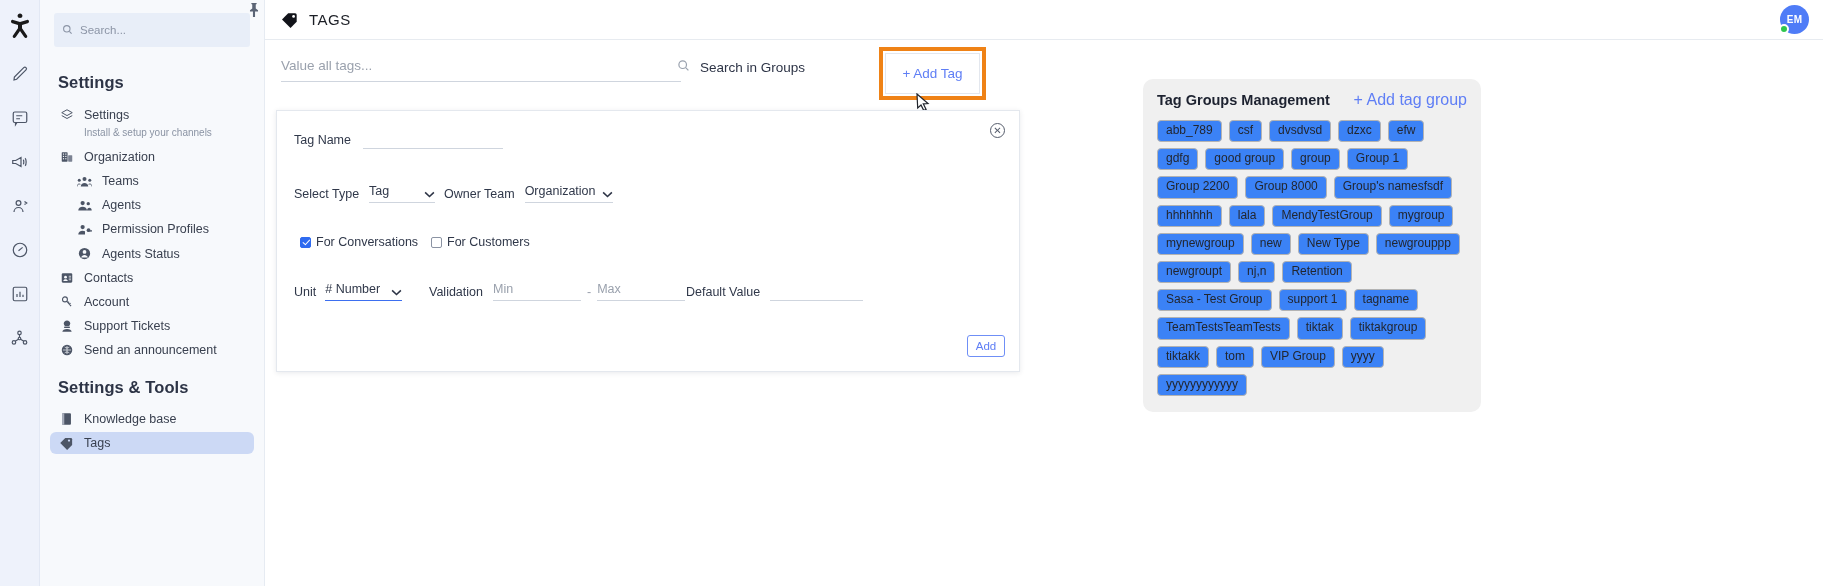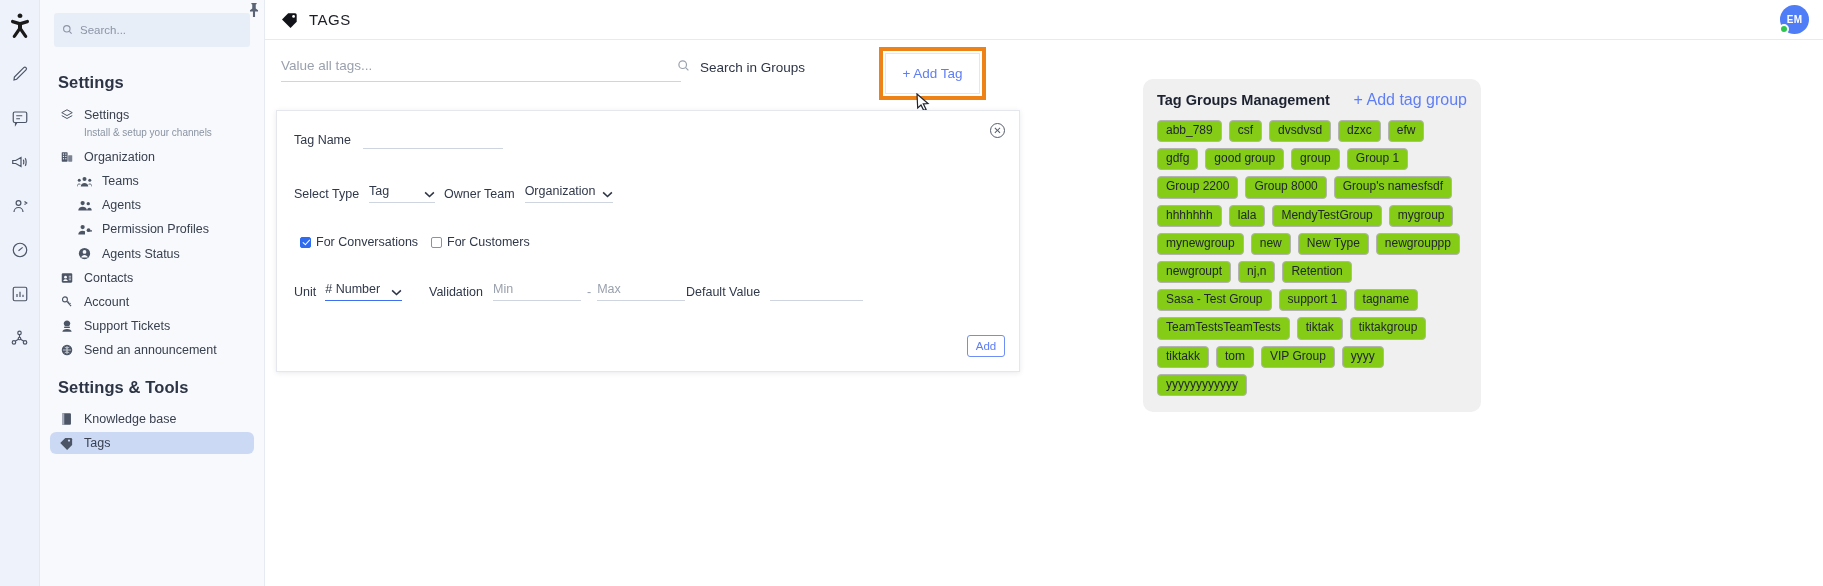--- a/index.html
+++ b/index.html
@@ -190,21 +190,21 @@
     width: 338px;
     background: #f0f0f0;
     border-radius: 10px;
     padding: 12px 14px 16px 14px;
   }
   .tg-head { display: flex; align-items: baseline; justify-content: space-between; margin-bottom: 11px; }
   .tg-title { font-size: 14.5px; color: #1d2230; font-weight: 700; }
   .tg-add { font-size: 16px; color: #5f7ef5; cursor: pointer; }
   .chips { display: flex; flex-wrap: wrap; gap: 6px 7px; }
   .chip {
-    background: #84cc16;
+    background: #3b82f6;
     border: 1px solid #b3b3b3;
     border-radius: 4px;
     padding: 3px 8px 4px 8px;
     font-size: 12px;
     color: #22262f;
     line-height: 1.1;
     cursor: pointer;
     white-space: nowrap;
   }
 </style>

